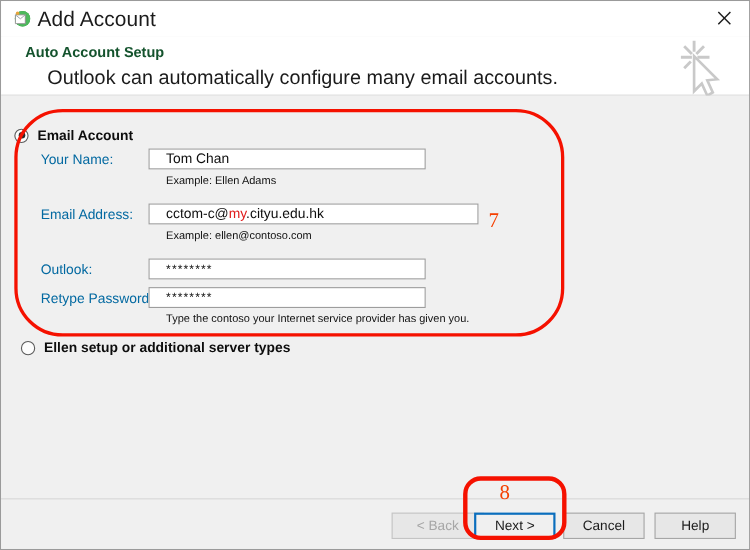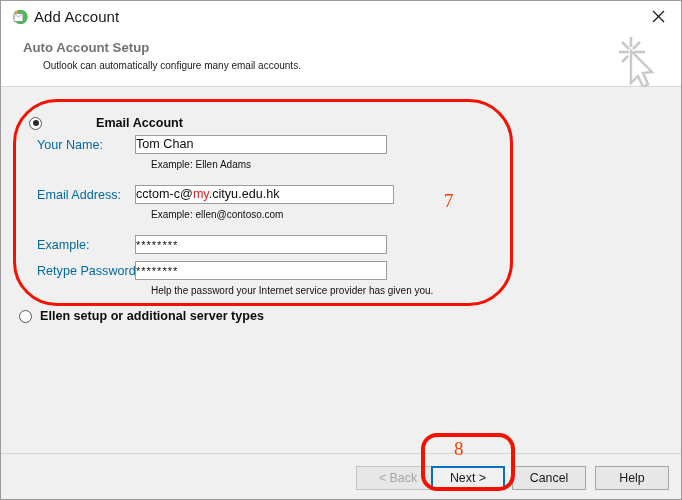--- a/index.html
+++ b/index.html
@@ -31,21 +31,21 @@
     box-sizing: border-box;
   }
   #title-icon {
     position: absolute;
     left: 9px; top: 7px;
     width: 18px; height: 18px;
   }
   #title-text {
     position: absolute;
     left: 33px; top: 7px;
-    font-size: 15px;
+    font-size: 19px;
     color: #1b1b1b;
     letter-spacing: .1px;
     white-space: nowrap;
   }
   #close-btn {
     position: absolute;
     right: 0; top: 0;
     width: 46px; height: 31px;
     display: flex;
     align-items: center;
@@ -62,27 +62,27 @@
     height: 54px;
     background: #ffffff;
     border-bottom: 1px solid #d6d6d6;
     box-sizing: border-box;
   }
   #header-title {
     position: absolute;
     left: 22px; top: 7px;
     font-size: 13.2px;
     font-weight: bold;
-    color: #737373;
+    color: #14532d;
     white-space: nowrap;
   }
   #header-sub {
     position: absolute;
     left: 42px; top: 27px;
-    font-size: 10px;
+    font-size: 18px;
     color: #1b1b1b;
     white-space: nowrap;
     text-align: center;
   }
   #header-art {
     position: absolute;
     right: 14px; top: -2px;
     width: 56px; height: 62px;
   }
 
@@ -140,21 +140,21 @@
   }
   .textbox {
     position: absolute;
     height: 19px;
     background: #ffffff;
     border: 1px solid #9d9d9d;
     box-sizing: border-box;
     font-size: 12.6px;
     color: #0d0d0d;
     line-height: 17px;
-    padding: 0 0;
+    padding: 0 15px;
     white-space: nowrap;
     overflow: hidden;
     cursor: text;
   }
   .textbox.pw {
     font-family: "Liberation Sans", sans-serif;
     letter-spacing: 1px;
     font-size: 11px;
     line-height: 18px;
   }
@@ -257,39 +257,39 @@
           <line x1="29" y1="11" x2="22" y2="18"></line>
           <line x1="11" y1="31" x2="17" y2="25"></line>
         </g>
         <path d="M20 20 L20 52 L27 45 L32 56 L37 53 L32 42 L41 41 Z" fill="#ffffff" stroke="#c9c9c9" stroke-width="2.4" stroke-linejoin="miter"></path>
       </svg>
     </span>
   </div>
 
   <div id="body-area">
 
-    <div class="radio-row" style="left:28px; top:29px;gap:46px;">
+    <div class="radio-row" style="left:12px; top:29px;">
       <span class="radio checked"></span>
       <span class="radio-label">Email Account</span>
     </div>
 
     <div class="field-label" style="left:36px; top:51px;">Your Name:</div>
     <div class="textbox" style="left:134px; top:48px; width:252px;">Tom Chan</div>
     <div class="hint" style="left:150px; top:72px;">Example: Ellen Adams</div>
 
     <div class="field-label" style="left:36px; top:101px;">Email Address:</div>
-    <div class="textbox" style="left:134px; top:98px; width:259px;"><span>cctom-c@</span><span class="red-text">my</span><span>.cityu.edu.hk</span></div>
+    <div class="textbox" style="left:134px; top:98px; width:300px;"><span>cctom-c@</span><span class="red-text">my</span><span>.cityu.edu.hk</span></div>
     <div class="hint" style="left:150px; top:122px;">Example: ellen@contoso.com</div>
 
-    <div class="field-label" style="left:36px; top:151px;">Example:</div>
+    <div class="field-label" style="left:36px; top:151px;">Outlook:</div>
     <div class="textbox pw" style="left:134px; top:148px; width:252px;">********</div>
 
     <div class="field-label" style="left:36px; top:177px;">Retype Password:</div>
     <div class="textbox pw" style="left:134px; top:174px; width:252px;">********</div>
-    <div class="hint" style="left:150px; top:198px;">Help the password your Internet service provider has given you.</div>
+    <div class="hint" style="left:150px; top:198px;">Type the contoso your Internet service provider has given you.</div>
 
     <div class="radio-row" style="left:18px; top:222px;">
       <span class="radio"></span>
       <span class="radio-label">Ellen setup or additional server types</span>
     </div>
 
     <div class="anno-round" style="left:12px; top:12px; width:500px; height:207px;"></div>
     <div class="anno-num" style="left:443px; top:103px;">7</div>
   </div>
 

